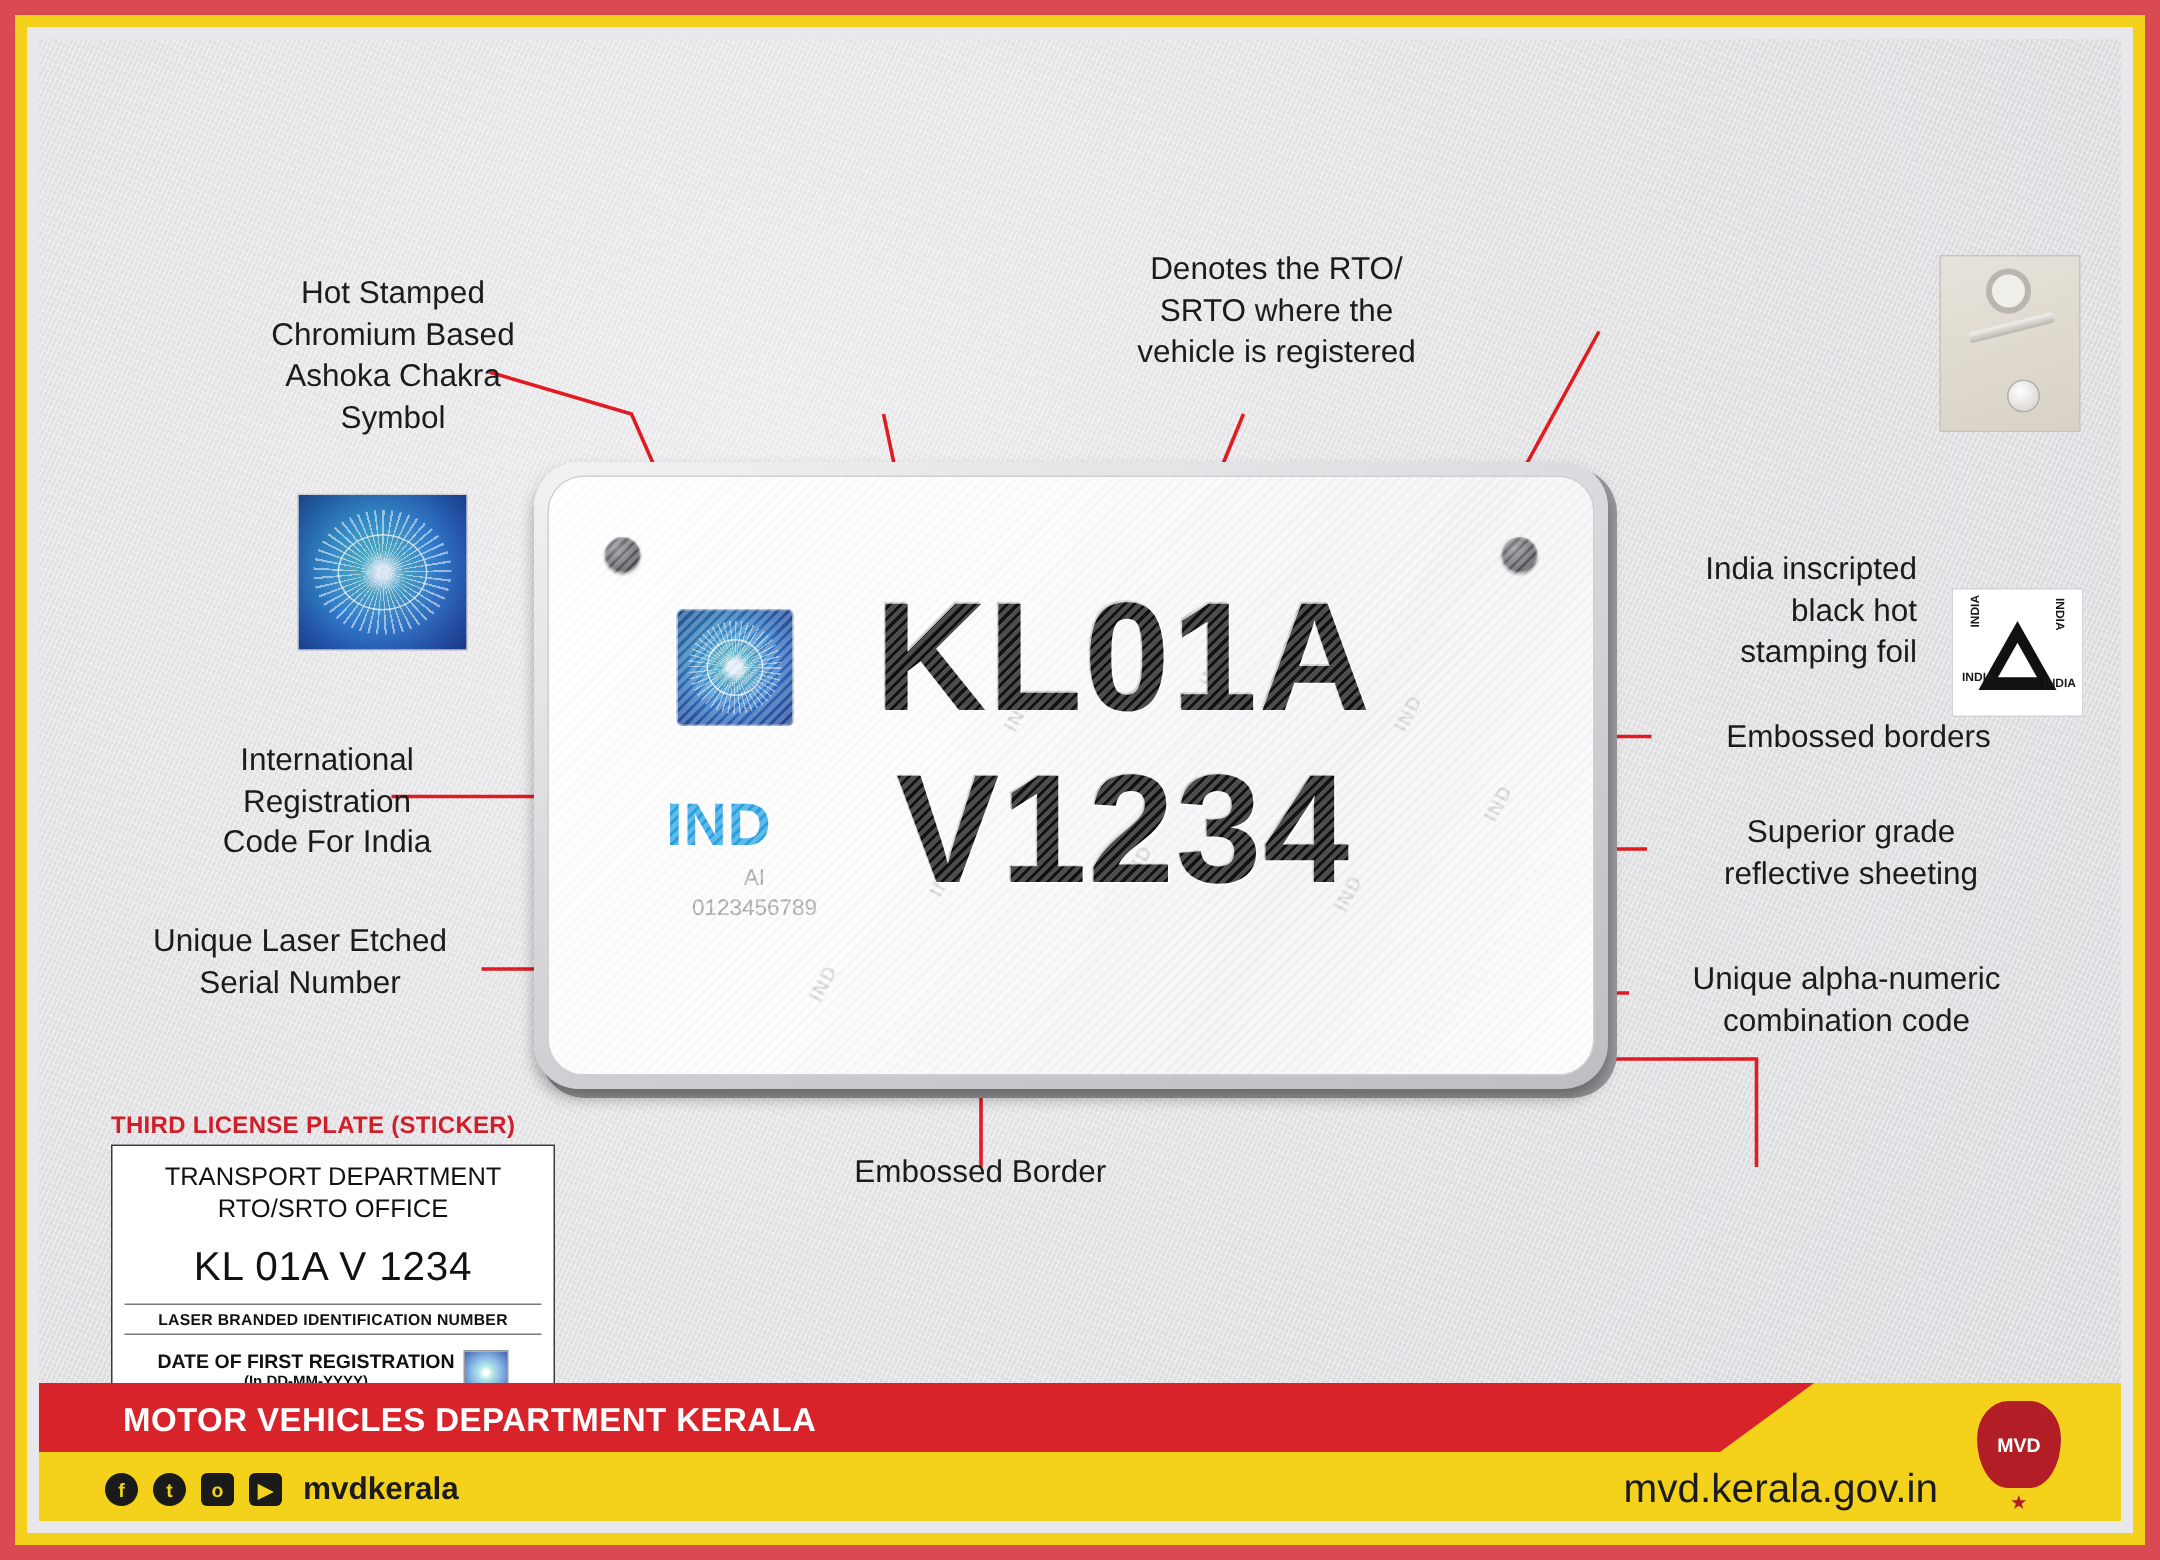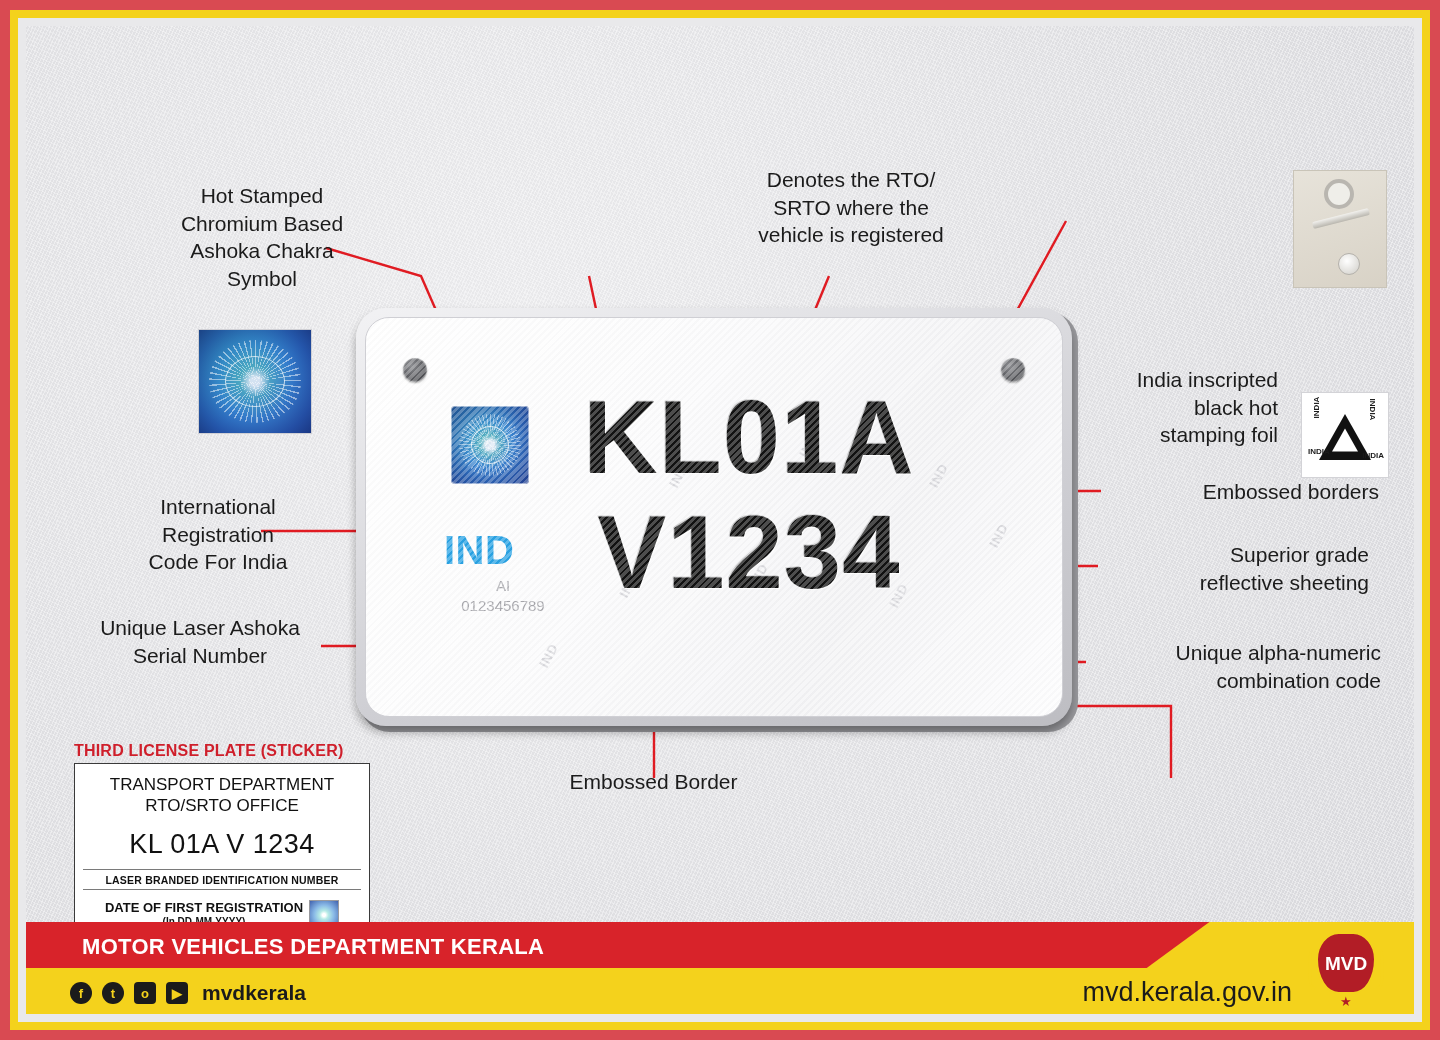--- a/index.html
+++ b/index.html
@@ -235,21 +235,21 @@
 
   
   .label {
     position: absolute;
     color: #1b1b1b;
     font-size: 21px;
     line-height: 1.32;
   }
   .label.c { text-align: center; }
   .label.r { text-align: right; }
-  .label.l { text-align: right; }
+  .label.l { text-align: center; }
 
   
   .sticker-title{
     position:absolute;
     left: 48px; top: 716px;
     font-size: 16px;
     font-weight: bold;
     color: #cf1f2b;
     letter-spacing: .2px;
   }
@@ -345,21 +345,21 @@
     position:absolute; left:8px; top:2px;
     width:60px;height:62px;
     background:#b21d26;
     border-radius: 30px 30px 30px 30px / 36px 36px 46px 46px;
     border:2px solid #f4d21c;
     color:#fff;
     display:flex;align-items:center;justify-content:center;
     font-size:13px;font-weight:bold;
     text-align:center;
   }
-  .emblem .mvd{ font-size:19px; line-height:1; }
+  .emblem .mvd{ font-size:13px; line-height:1; }
   .emblem .star{
     position:absolute; left:32px; top:64px;
     color:#b21d26; font-size:13px;
   }
   .emblem .arcl, .emblem .arcr{
     position:absolute; top:16px;
     width:10px;height:44px;
     border:3px solid #f4d21c;
     border-radius:50%;
   }
@@ -503,21 +503,21 @@
 reflective sheeting</div>
 
     <div class="label l" style="left:1055px; top:613px; width:300px; white-space:pre-line;">Unique alpha-numeric
 combination code</div>
 
 
     <div class="label c" style="left:72px; top:467px; width:240px; white-space:pre-line;">International
 Registration
 Code For India</div>
 
-    <div class="label c" style="left:38px; top:588px; width:272px; white-space:pre-line;">Unique Laser Ashoka
+    <div class="label c" style="left:38px; top:588px; width:272px; white-space:pre-line;">Unique Laser Etched
 Serial Number</div>
 
     <div class="label c" style="left:500px; top:742px; width:255px;">Embossed Border</div>
 
     <div class="sticker-title">THIRD LICENSE PLATE (STICKER)</div>
     <div class="sticker">
       <div class="dept">TRANSPORT DEPARTMENT</div>
       <div class="dept">RTO/SRTO OFFICE</div>
       <div class="num">KL 01A V 1234</div>
       <div class="lbid">LASER BRANDED IDENTIFICATION NUMBER</div>

